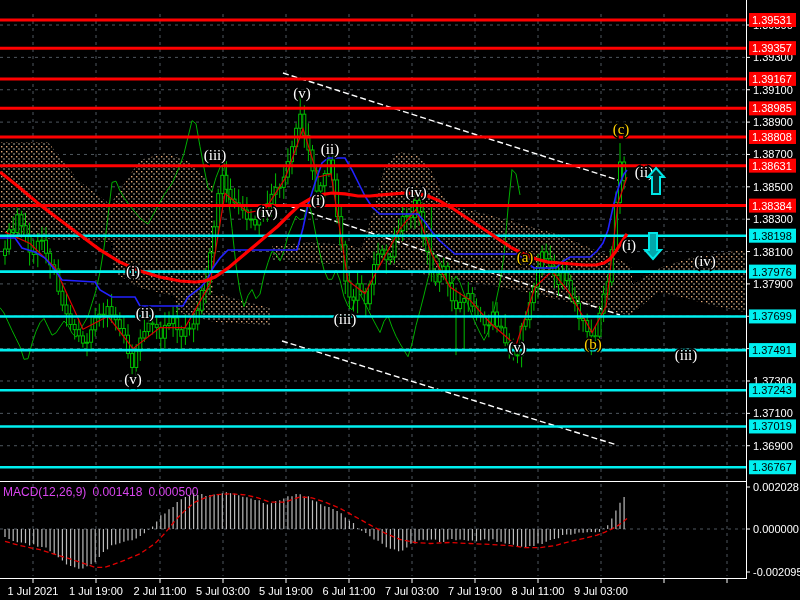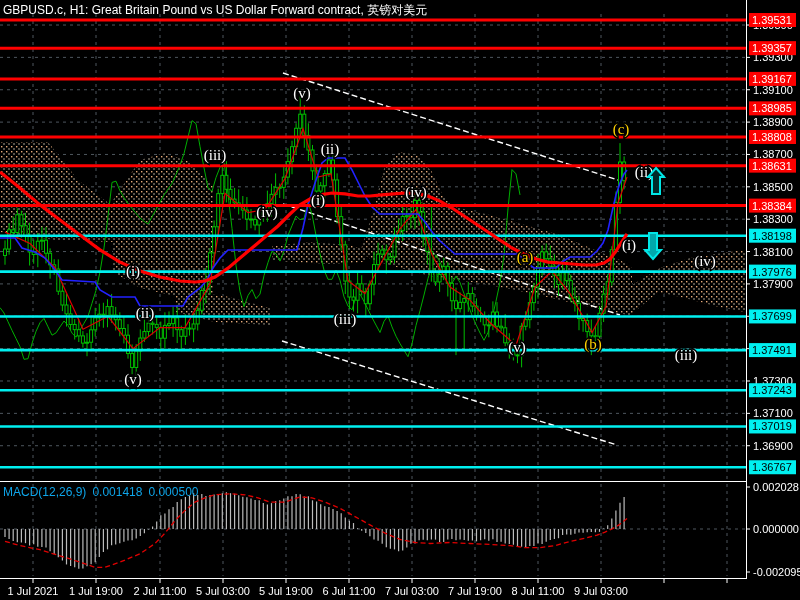--- a/index.html
+++ b/index.html
@@ -1,19 +1,19 @@
 <!DOCTYPE html>
 <html><head>
 <meta charset="utf-8">
 <style>
   html,body{margin:0;padding:0;background:#000;width:800px;height:600px;overflow:hidden}
   .screen{position:relative;width:800px;height:600px;background:#000;font-family:"Liberation Sans",sans-serif}
   #cv{position:absolute;left:0;top:0}
   .title-bar{position:absolute;left:3px;top:2px;color:#fff;font:12px "Liberation Sans",sans-serif;white-space:nowrap}
-  .macd-bar{position:absolute;left:3px;top:485px;color:#0ea5e9;font:12px "Liberation Sans",sans-serif;white-space:nowrap}
+  .macd-bar{position:absolute;left:3px;top:485px;color:#d946ef;font:12px "Liberation Sans",sans-serif;white-space:nowrap}
   .macd-bar span{margin-right:6px}
   text.ax{fill:#fff;font:11px "Liberation Sans",sans-serif}
   text.axm{fill:#fff;font:11px "Liberation Sans",sans-serif}
   text.badge-t{font:11px "Liberation Sans",sans-serif}
   text.wave{font:15px "Liberation Serif",serif;paint-order:stroke;stroke:#000;stroke-width:3px}
   .grid{stroke:#4e565e;stroke-width:1;stroke-dasharray:3 4}
 </style>
 </head>
 <body>
 
@@ -673,17 +673,16 @@
         <text x="593" y="349" class="wave" text-anchor="middle" fill="#FFD200">(b)</text>
         <text x="621" y="134" class="wave" text-anchor="middle" fill="#FFD200">(c)</text>
         <text x="629" y="250" class="wave" text-anchor="middle" fill="#FFFFFF">(i)</text>
         <text x="644" y="177" class="wave" text-anchor="middle" fill="#FFFFFF">(ii)</text>
         <text x="686" y="360" class="wave" text-anchor="middle" fill="#FFFFFF">(iii)</text>
         <text x="705" y="266" class="wave" text-anchor="middle" fill="#FFFFFF">(iv)</text>
         <path d="M 656 168 L 664 177 L 660 177 L 660 194 L 652 194 L 652 177 L 648 177 Z" fill="#002a2a" stroke="#00E6E6" stroke-width="2"></path>
         <path d="M 653 259 L 661 250 L 657 250 L 657 233 L 649 233 L 649 250 L 645 250 Z" fill="#00A8AC" stroke="#00E6E6" stroke-width="2"></path>
       </g>
     </svg>
-  <div class="title-bar">GBPUSD.c, H1:  Great Britain Pound vs US Dollar Forward contract, 英镑对美元</div>
   <div class="macd-bar">
     <span>MACD(12,26,9)</span><span>0.001418</span><span>0.000500</span>
   </div>
 </div>
 
 </body></html>

